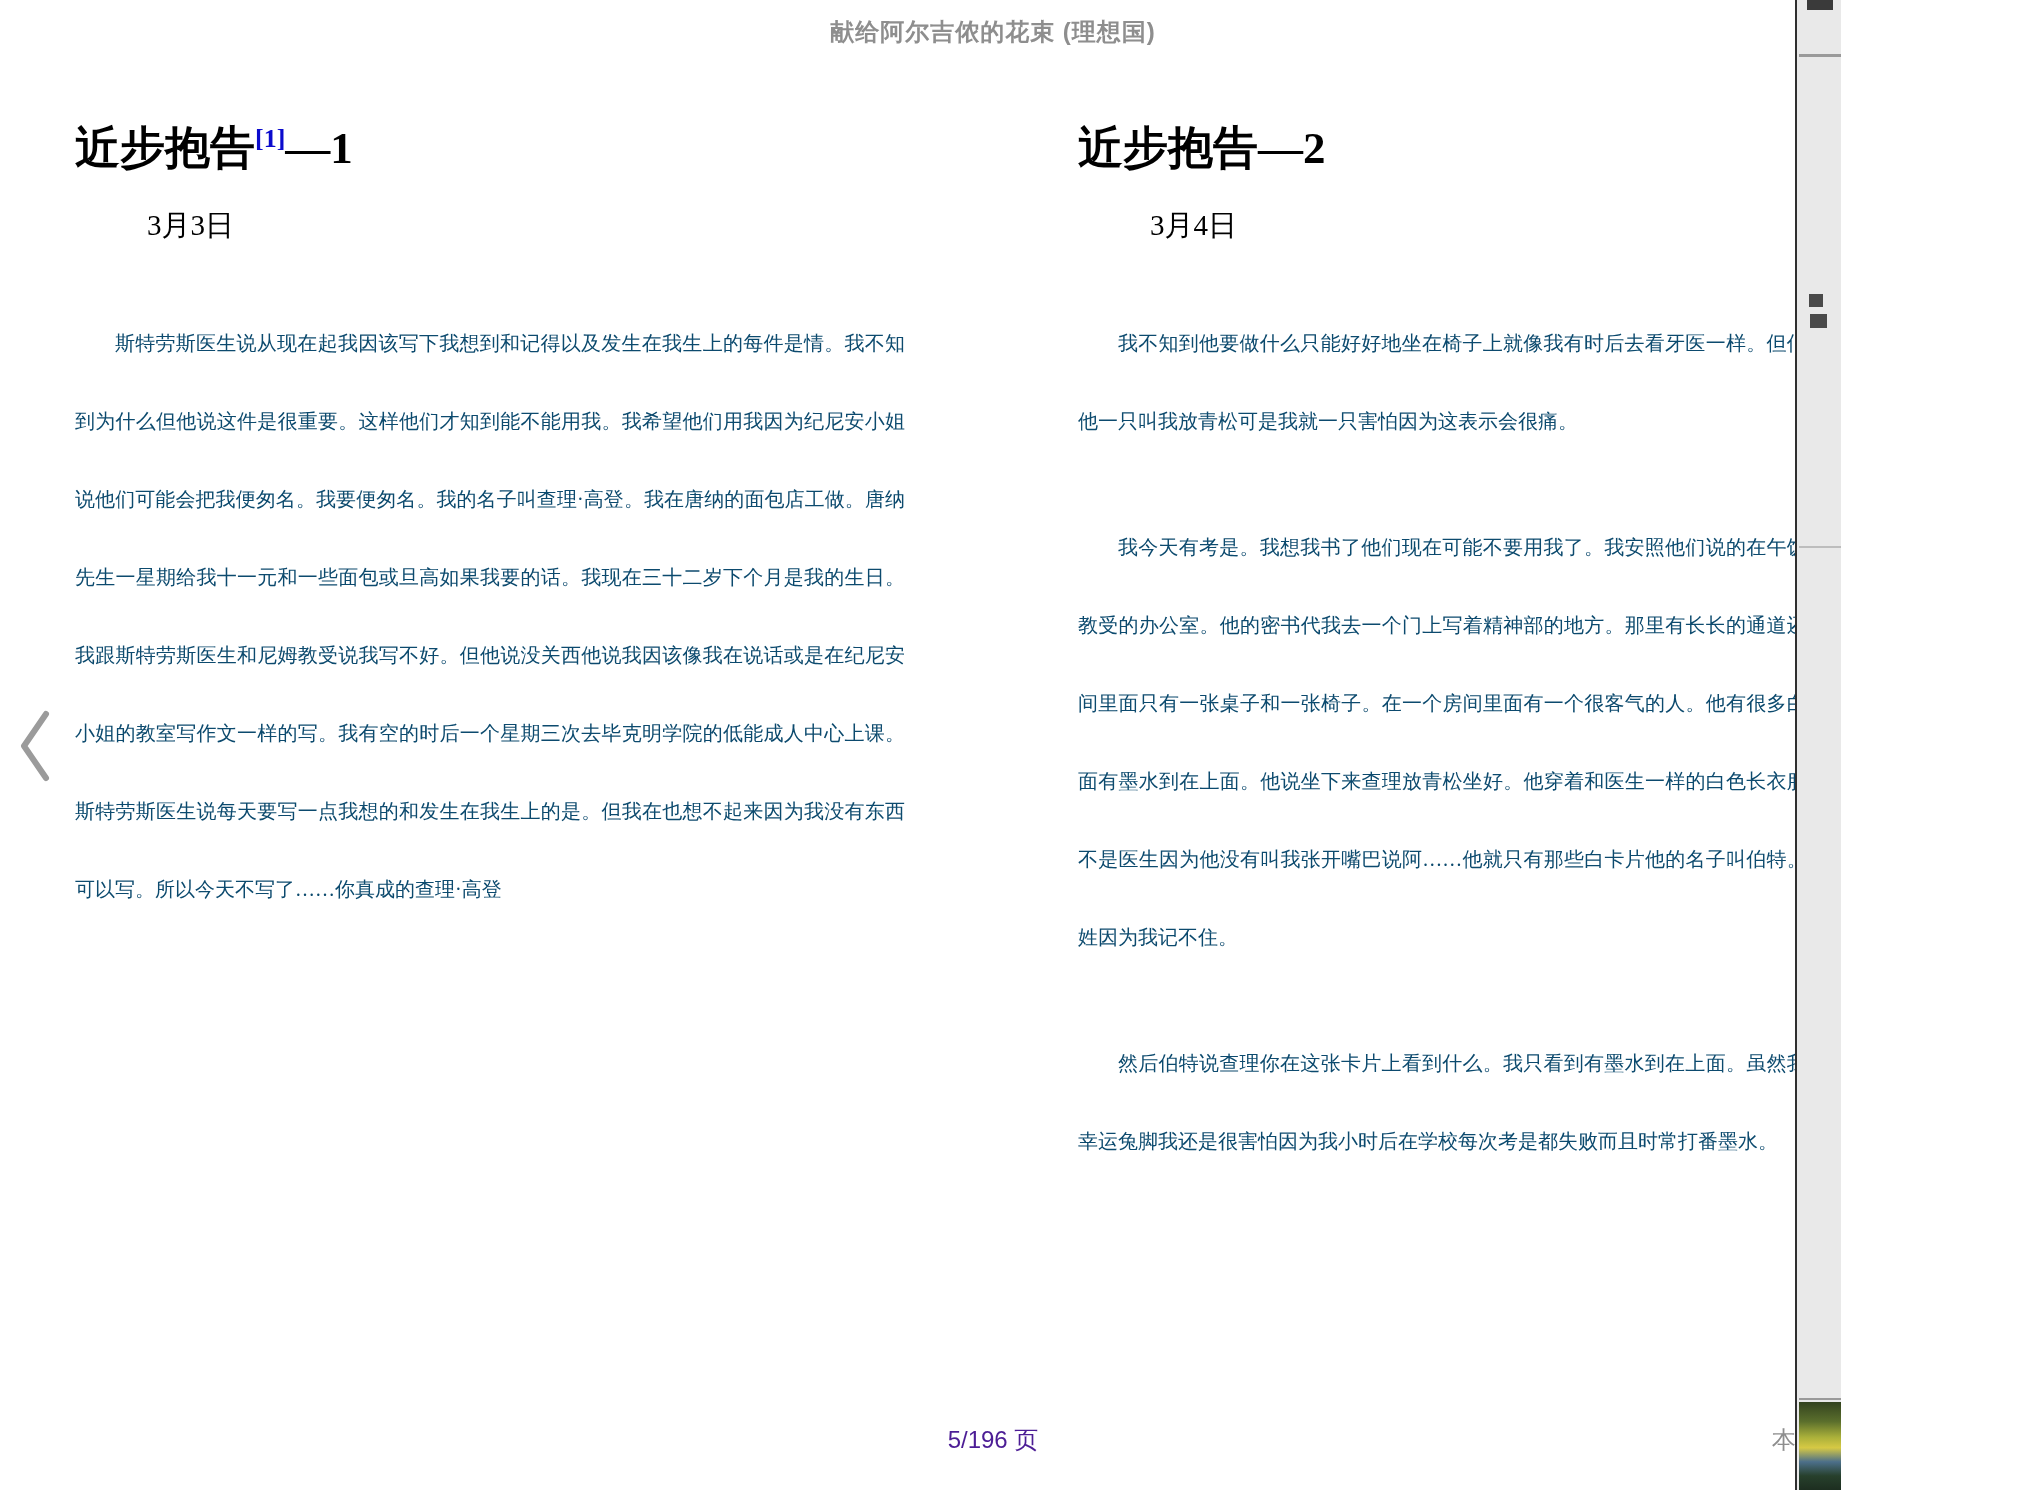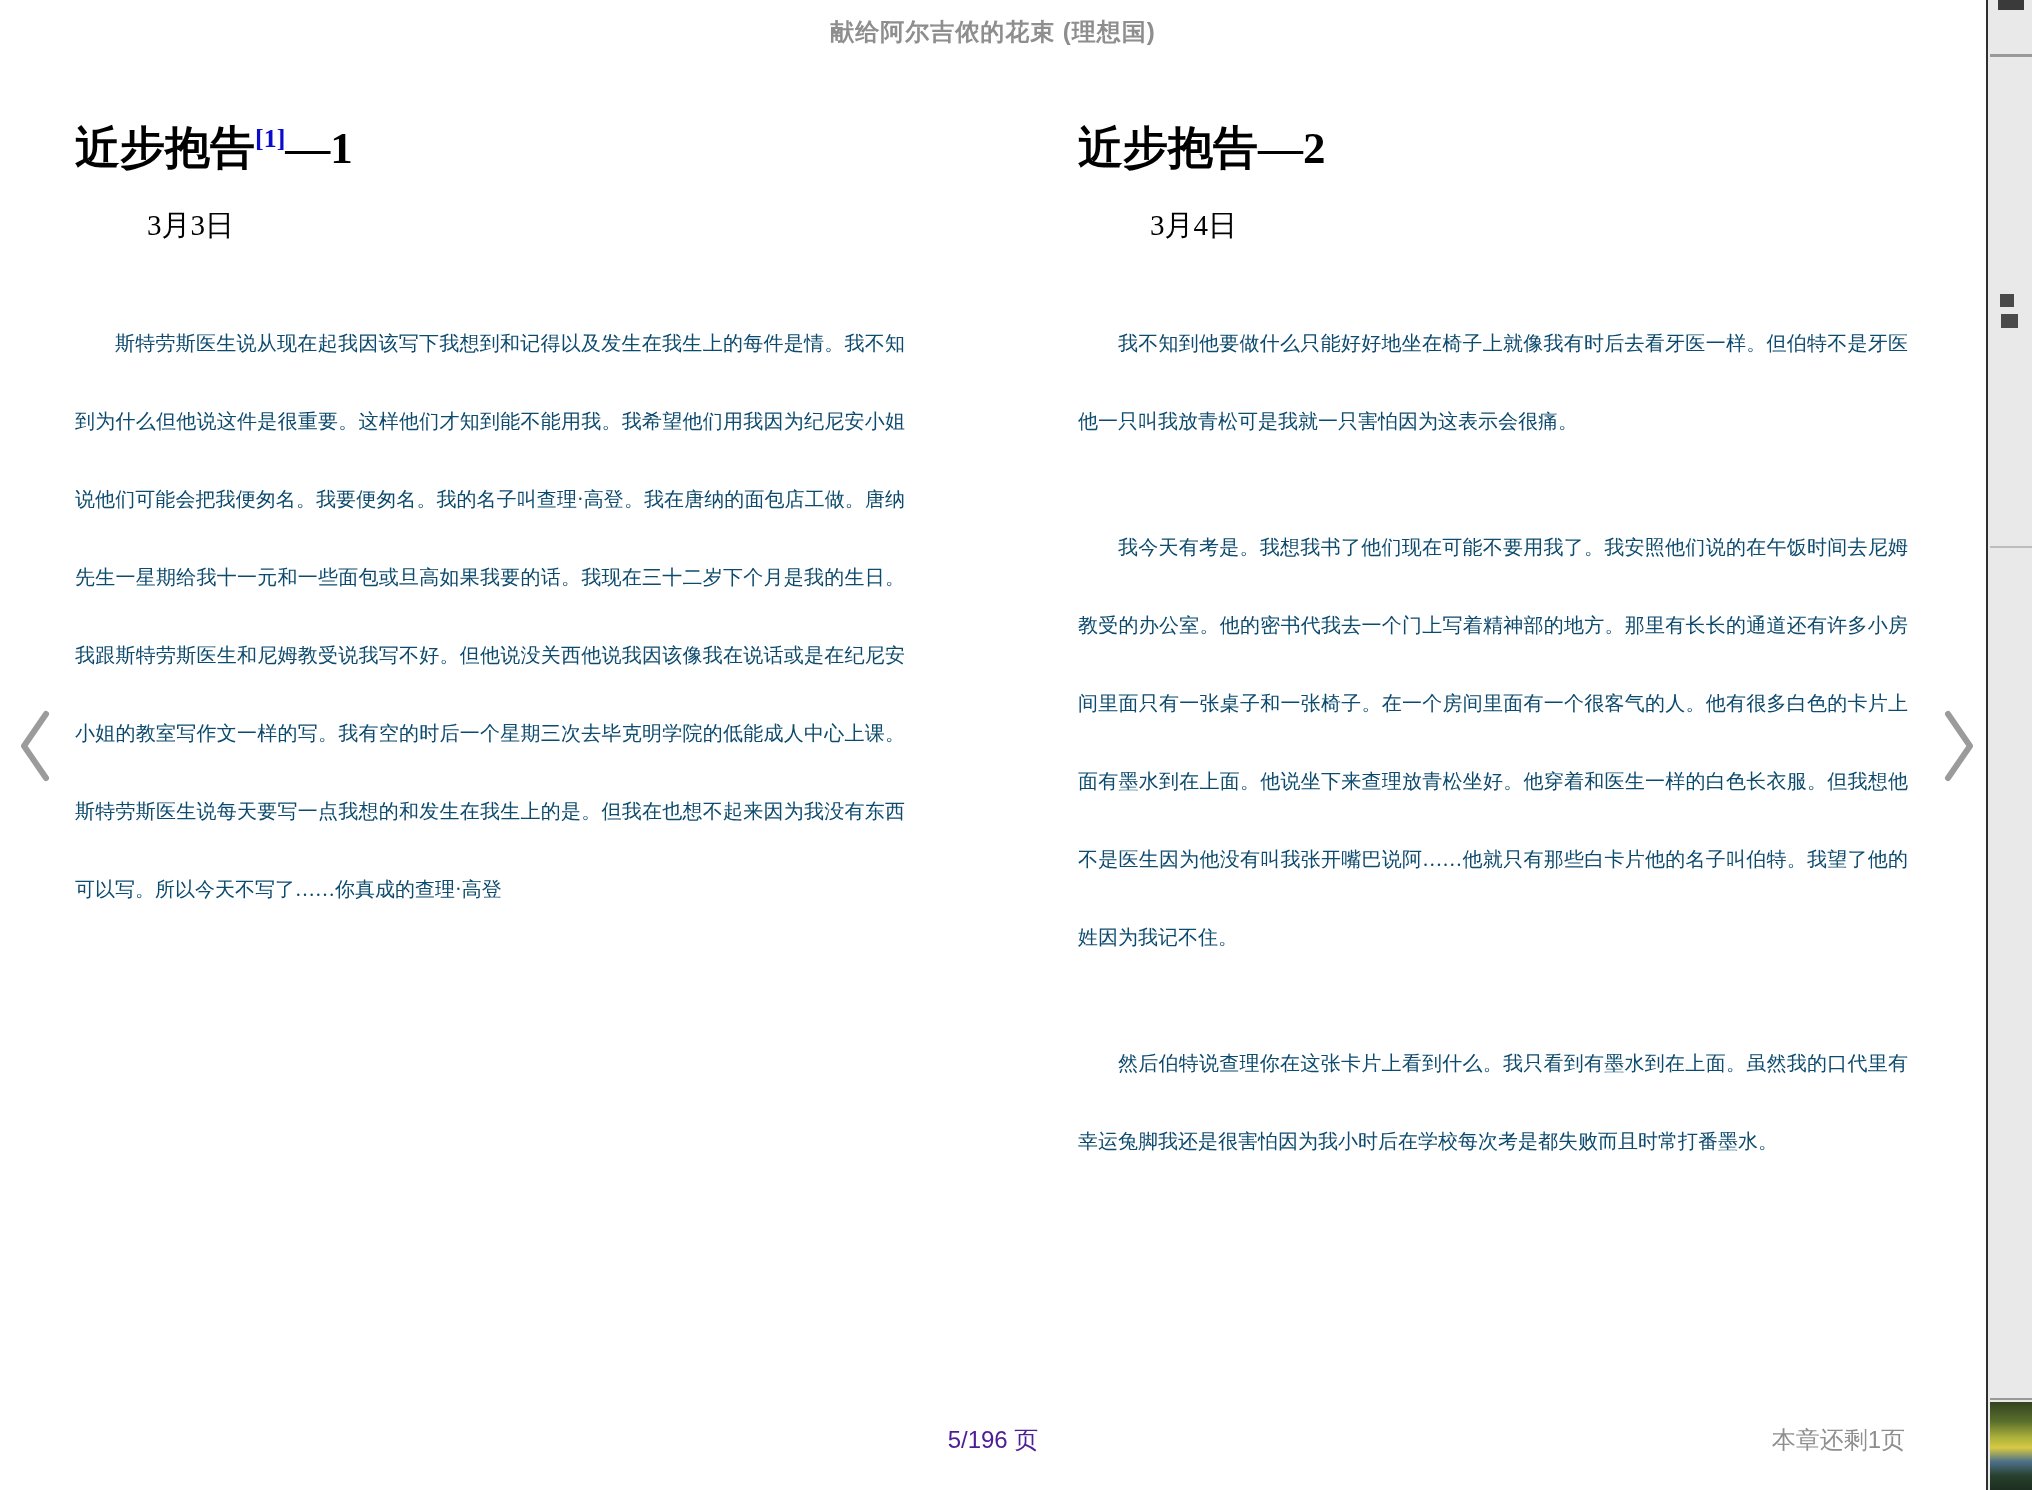--- a/index.html
+++ b/index.html
@@ -1,18 +1,18 @@
 <!DOCTYPE html>
 <html><head>
 <meta charset="utf-8">
 <style>
   html, body { margin: 0; padding: 0; background: #ffffff; }
   .screen {
     position: relative;
-    width: 2032px;
+    width: 1841px;
     height: 1490px;
     background: #ffffff;
     overflow: hidden;
     font-family: "Liberation Serif", "DejaVu Serif", serif;
     color: #040404;
   }
   
   .header-bar {
     position: absolute;
     top: 16px; left: 0; width: 1986px;

